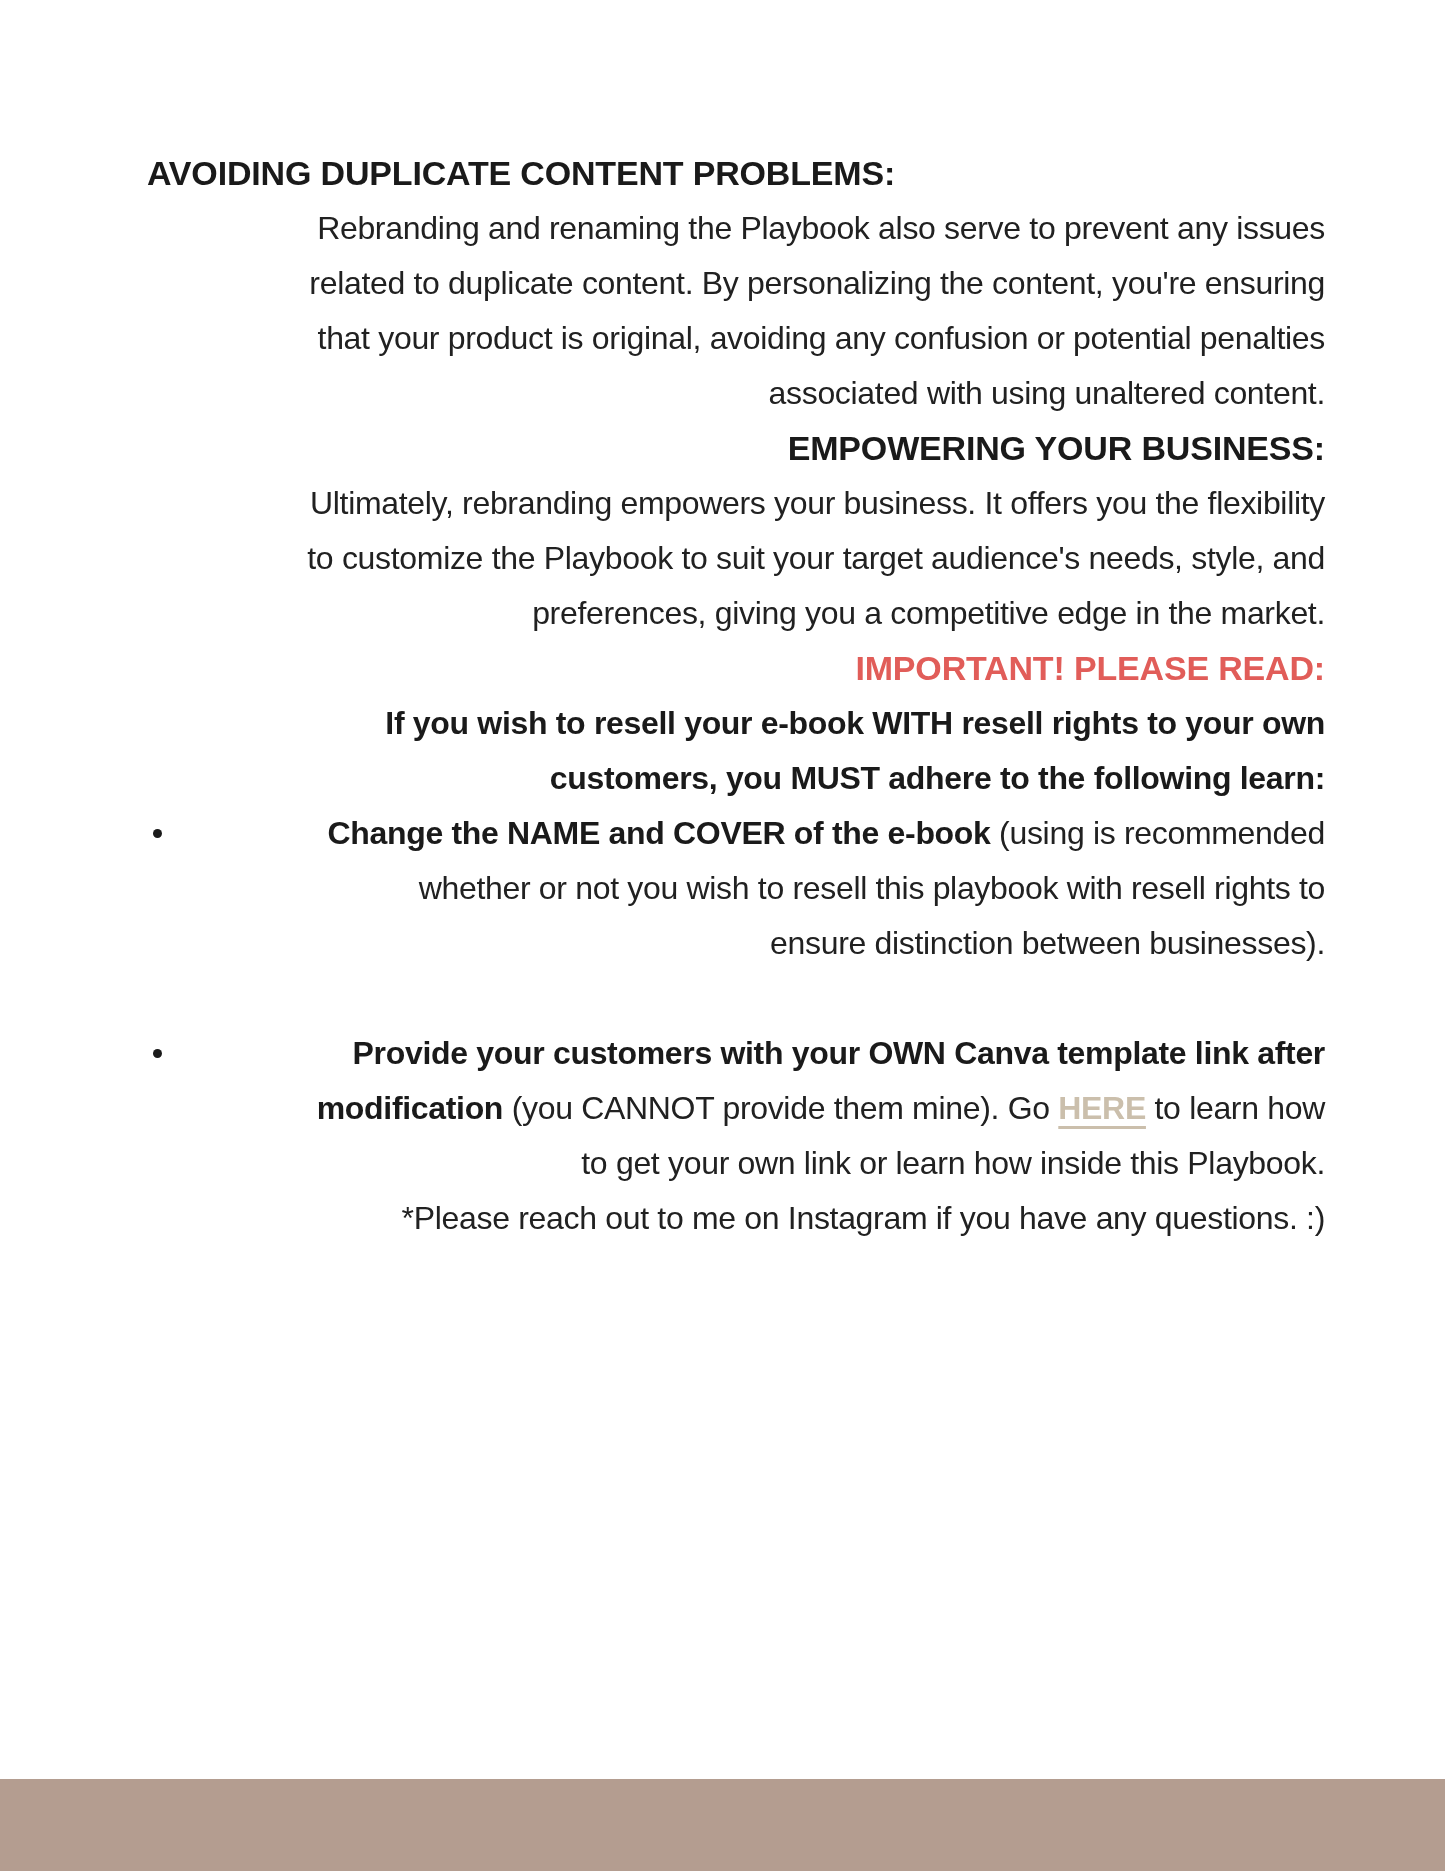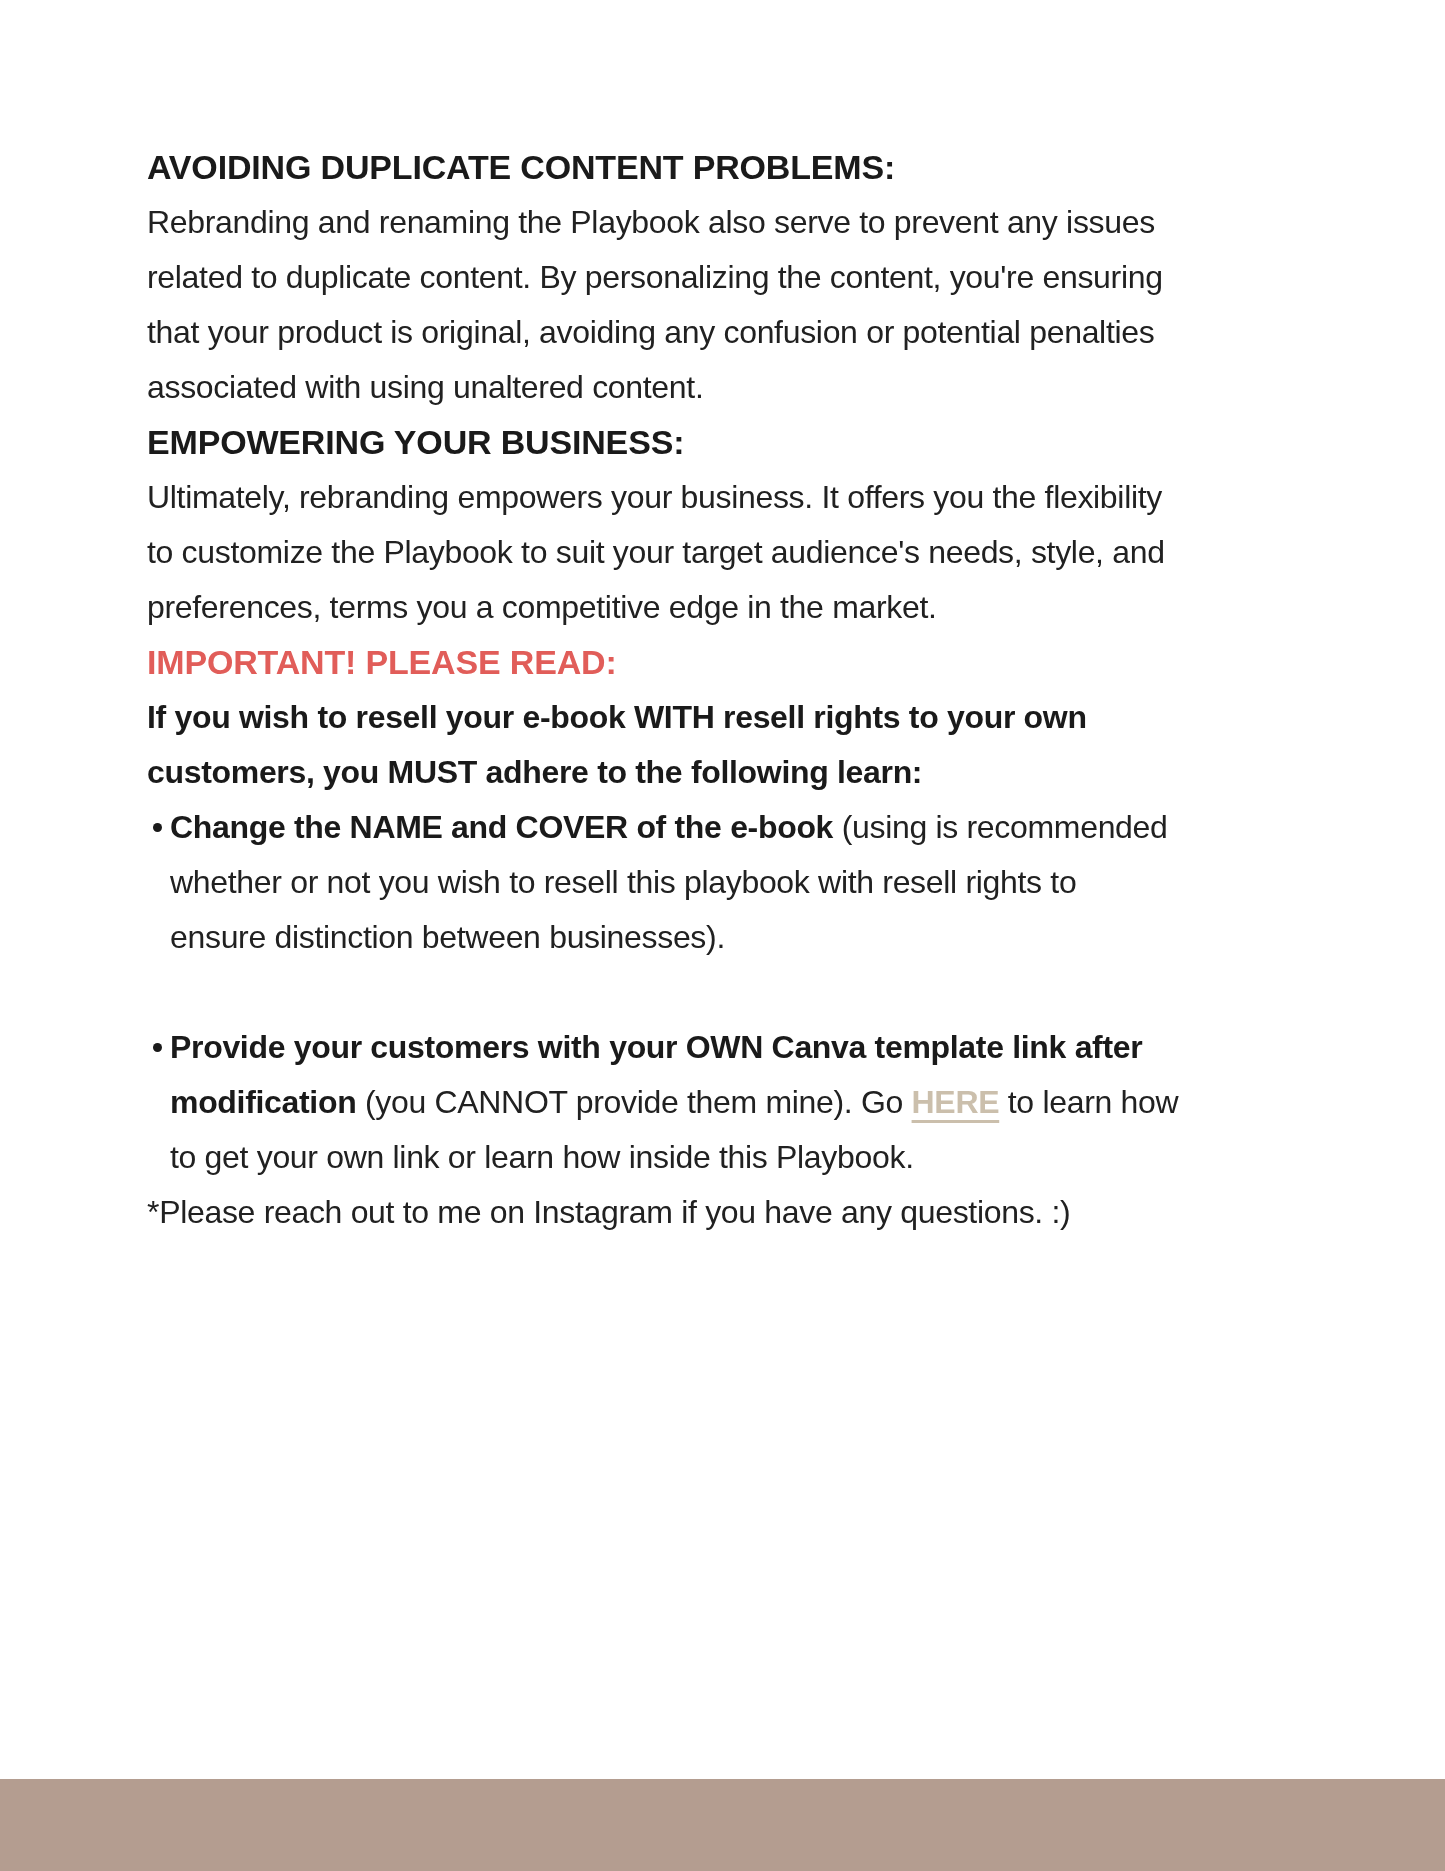--- a/index.html
+++ b/index.html
@@ -10,28 +10,28 @@
   .page {
     position: relative;
     width: 1445px;
     height: 1871px;
     background: var(--bg, #ffffff);
     overflow: hidden;
   }
   .content {
     position: absolute;
     left: 147px;
-    top: 10px;
+    top: 16px;
     right: 120px;
     padding-top: 130px;
     color: var(--text, #212121);
     font-size: 32px;
     letter-spacing: -0.01em;
   }
-  .content > * + * { margin-top: 55px; }
+  .content > * + * { margin-top: 55px; text-align: right; }
   .content h2, .content .para, .content ul, .content p { margin: 0; padding: 0; }
 
   .line {
     height: 55px;
     line-height: 55px;
     white-space: nowrap;
   }
   .heading {
     font-size: 34px;
     font-weight: bold;
@@ -86,21 +86,21 @@
       <div class="line">related to duplicate content. By personalizing the content, you're ensuring</div>
       <div class="line">that your product is original, avoiding any confusion or potential penalties</div>
       <div class="line">associated with using unaltered content.</div>
     </div>
 
     <h2 class="heading line">EMPOWERING YOUR BUSINESS:</h2>
 
     <div class="para">
       <div class="line">Ultimately, rebranding empowers your business. It offers you the flexibility</div>
       <div class="line">to customize the Playbook to suit your target audience's needs, style, and</div>
-      <div class="line">preferences, terms you a competitive edge in the market.</div>
+      <div class="line">preferences, giving you a competitive edge in the market.</div>
     </div>
 
     <h2 class="heading alert line">IMPORTANT! PLEASE READ:</h2>
 
     <div class="para bold">
       <div class="line">If you wish to resell your e-book WITH resell rights to your own</div>
       <div class="line">customers, you MUST adhere to the following learn:</div>
     </div>
 
     <ul class="bullets">

